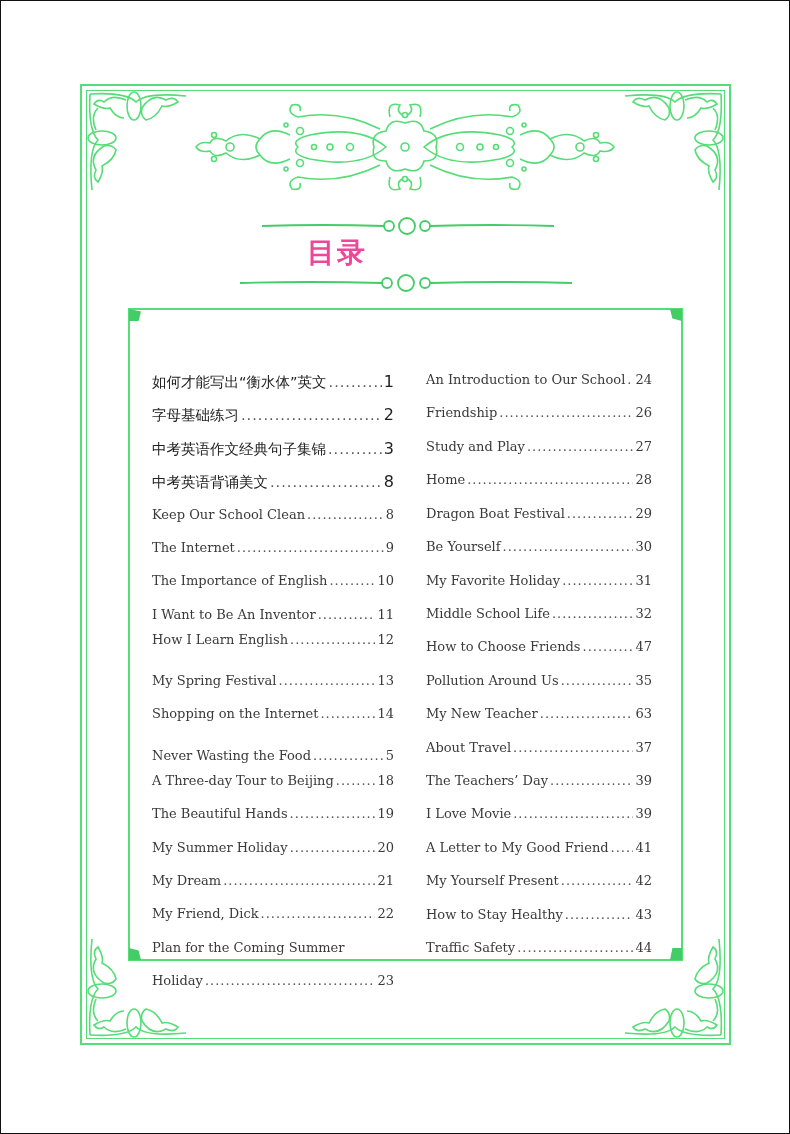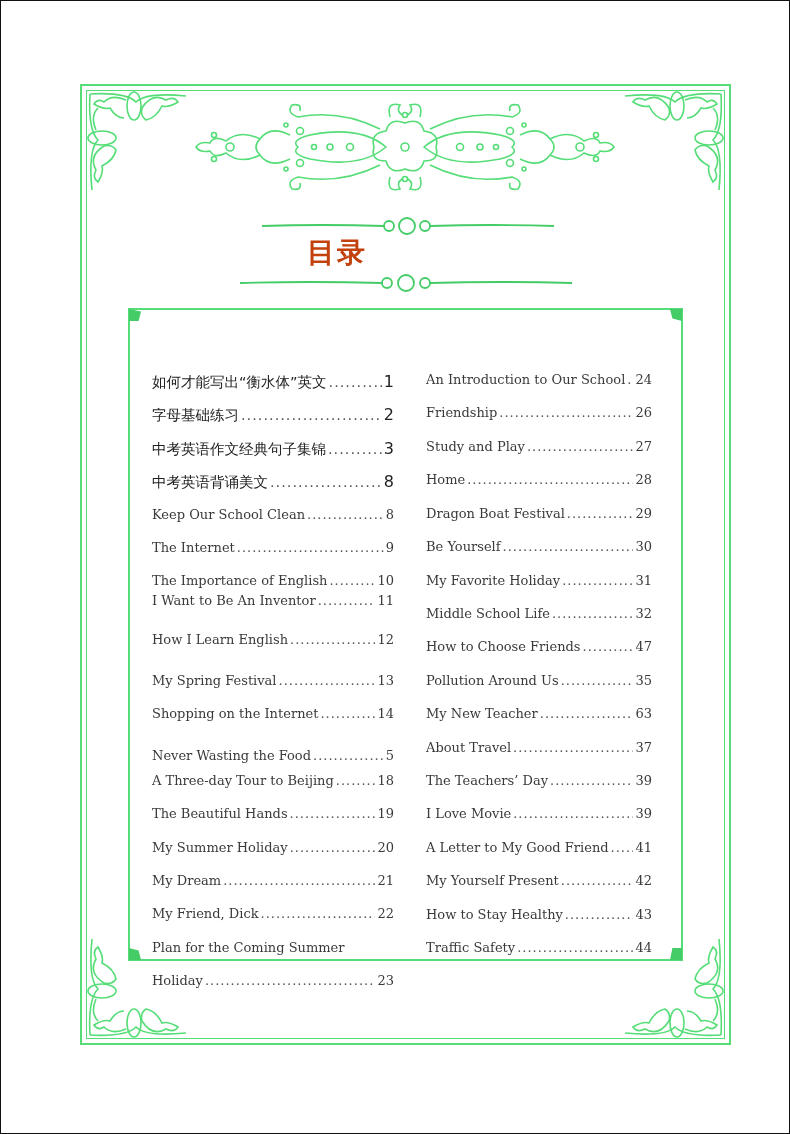--- a/index.html
+++ b/index.html
@@ -7,21 +7,21 @@
          font-family:"DejaVu Serif","Liberation Serif",serif; color:#333; }
   .page-border { position:absolute; left:0; top:0; width:788px; height:1132px;
                  border:1px solid #111; box-sizing:content-box; }
   .frame-outer { position:absolute; left:80px; top:84px; width:651px; height:961px;
                  border:2px solid #55dd77; box-sizing:border-box; }
   .frame-inner { position:absolute; left:86px; top:90px; width:639px; height:949px;
                  border:1.5px solid #55dd77; box-sizing:border-box; }
   .ornament, .corner, .title-rule { position:absolute; }
   .title { position:absolute; left:0; width:674px; top:234px; text-align:center;
            font-family:"DejaVu Sans","Liberation Sans",sans-serif;
-           font-size:28px; font-weight:bold; color:#c2410c; letter-spacing:2px; }
+           font-size:28px; font-weight:bold; color:#ec4899; letter-spacing:2px; }
   .content-box { position:absolute; left:128px; top:308px; width:555px; height:653px;
                  border:2px solid #55dd77; box-sizing:border-box; background:#fff; }
   .tab-mark { position:absolute; width:12px; height:12px; background:#44cc66; }
   .col { position:absolute; top:0; }
   .col-left { left:22px; width:242px; }
   .col-right { left:296px; width:226px; }
   .entry { position:absolute; left:0; right:0; display:flex; align-items:baseline;
            white-space:nowrap; font-size:13px; color:#3a3a3a;margin-top:44px; }
   .entry.cn { font-family:"DejaVu Sans","Liberation Sans",sans-serif; font-size:14.5px; color:#222; }
   .entry .label { flex:0 0 auto; }
@@ -174,21 +174,21 @@
     <div class="entry" style="top:186px">
         <span class="label">The Internet</span>
         <span class="dots"></span>
         <span class="page">9</span>
       </div>
     <div class="entry" style="top:219px">
         <span class="label">The Importance of English</span>
         <span class="dots"></span>
         <span class="page">10</span>
       </div>
-    <div class="entry" style="top:239px">
+    <div class="entry" style="top:253px">
         <span class="label">I Want to Be An Inventor</span>
         <span class="dots"></span>
         <span class="page">11</span>
       </div>
     <div class="entry" style="top:278px">
         <span class="label">How I Learn English</span>
         <span class="dots"></span>
         <span class="page">12</span>
       </div>
     <div class="entry" style="top:319px">

